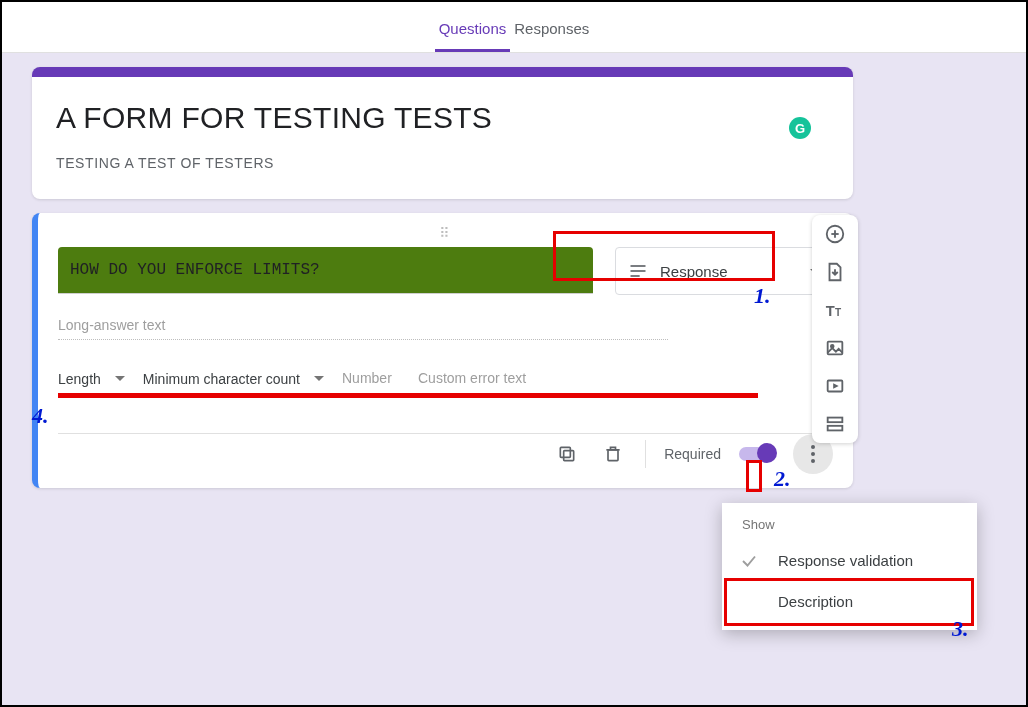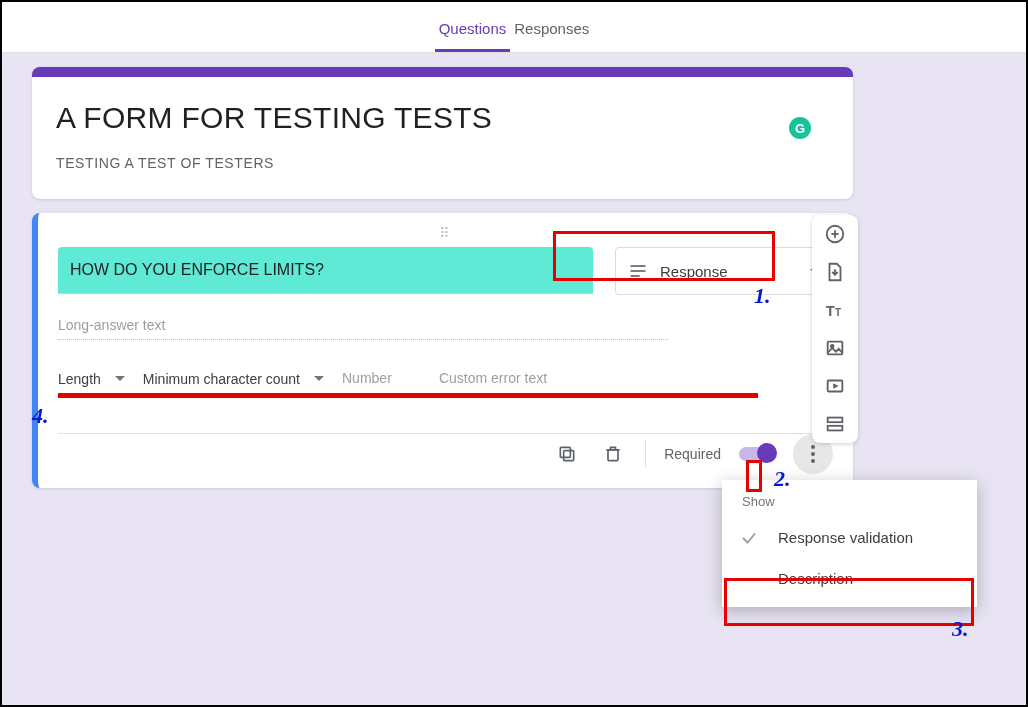--- a/index.html
+++ b/index.html
@@ -91,27 +91,28 @@
     cursor: grab;
   }
   .q-row {
     display: flex;
     gap: 22px;
     align-items: flex-start;
     margin-top: 6px;
   }
   .q-input {
     flex: 1;
-    background: #5eead4;
+    background: #4d7c0f;
     border: none;
     border-bottom: 1px solid #cfcfcf;
     padding: 14px 12px;
     font-size: 16px;
     color: #202124;
     border-radius: 4px 4px 0 0;
+    font-family: Liberation Mono, monospace;
   }
   .type-select {
     width: 218px;
     height: 48px;
     border: 1px solid #dadce0;
     border-radius: 4px;
     display: flex;
     align-items: center;
     padding: 0 12px;
     gap: 12px;
@@ -155,21 +156,21 @@
   }
   .v-input {
     border: none;
     border-bottom: 1px solid transparent;
     font-size: 14px;
     color: #3c4043;
     padding: 4px 0;
     width: 58px;
   }
   .v-input::placeholder { color: #9e9e9e; }
-  .v-input.error-text { width: 150px; text-align: center; }
+  .v-input.error-text { width: 150px; }
   .x-close {
     margin-left: auto;
     color: #9e9e9e;
     font-size: 18px;
     cursor: pointer;
   }
   .footer-row {
     margin-top: 42px;
     border-top: 1px solid #e0e0e0;
     display: flex;
@@ -239,21 +240,21 @@
     align-items: center;
     gap: 16px;
   }
   .side-toolbar .titem {
     color: #5f6368;
     cursor: pointer;
   }
   .popup {
     position: absolute;
     left: 720px;
-    top: 427px;
+    top: 450px;
     width: 255px;
     background: #fff;
     box-shadow: 0 4px 16px rgba(0,0,0,.25);
     padding: 14px 0 8px 0;
   }
   .popup .p-head {
     font-size: 13px;
     color: #757575;
     padding: 0 20px 8px 20px;
   }

